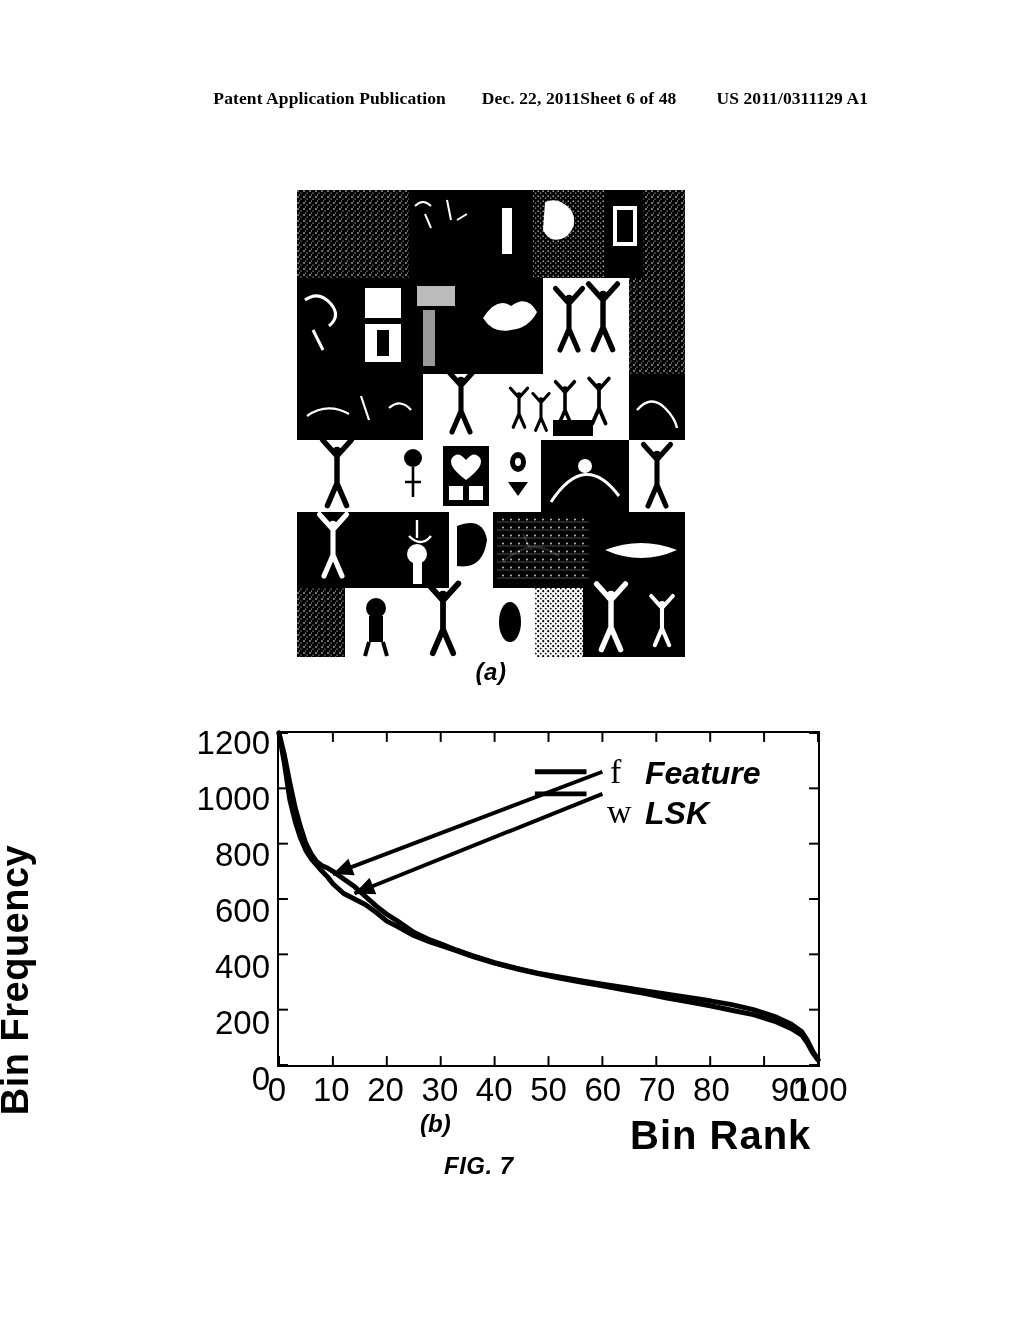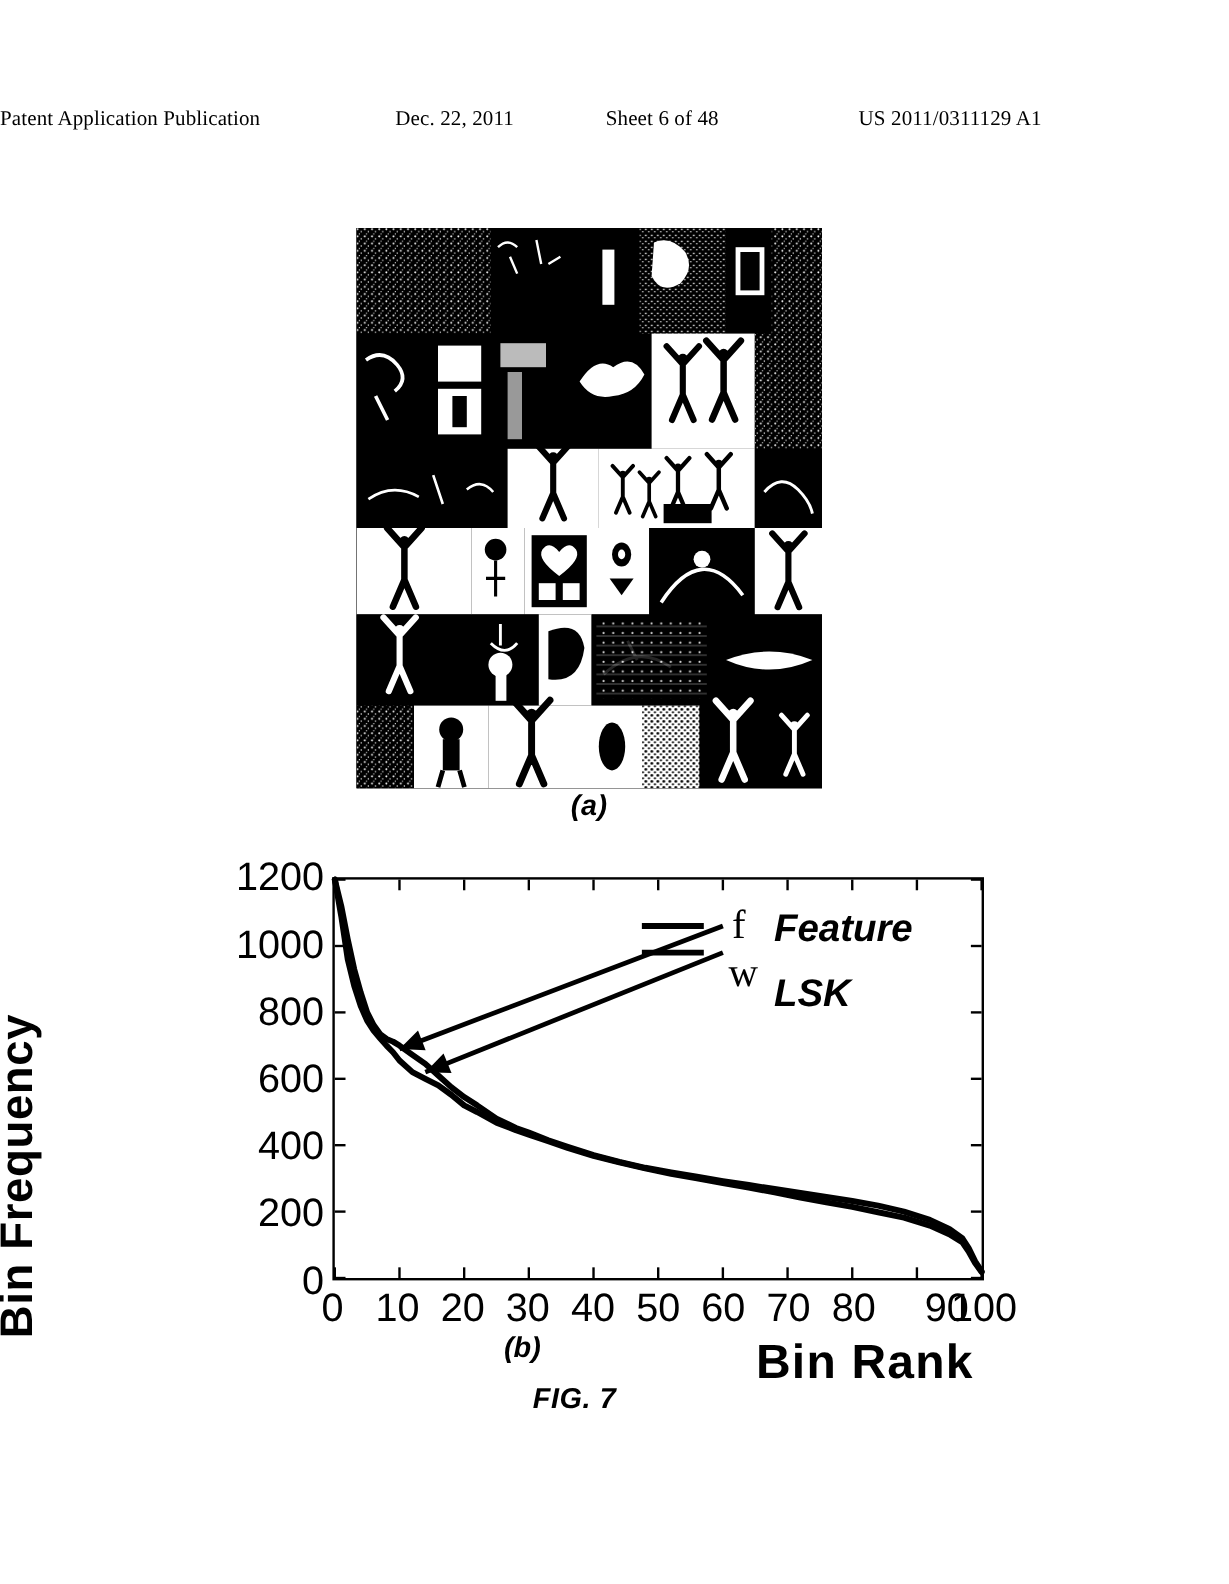--- a/index.html
+++ b/index.html
@@ -13,24 +13,24 @@
     font-family: "Liberation Serif", serif;
     color: #000000;
     position: relative;
   }
 
   
   #patent-header {
     position: absolute;
     top: 88px; left: 0; width: 868px;
     display: flex;
-    justify-content: space-between;
+    justify-content: flex-end;
     align-items: baseline;
     font-family: "Liberation Serif", serif;
-    font-weight: normal;
+    font-weight: bold;
     font-size: 17.5px;
     letter-spacing: 0.1px;
     white-space: nowrap;
   }
   #patent-header .hdr-pub   { margin-right: 36px; }
   #patent-header .hdr-date  { margin-right: 0; }
   #patent-header .hdr-sheet { margin-right: 40px; }
   #patent-header .hdr-num   { }
 
   
@@ -97,20 +97,21 @@
   
   .ytick {
     position: absolute;
     right: 0;
     width: 92px;
     text-align: right;
     font-family: "Liberation Sans", sans-serif;
     font-size: 33px;
     line-height: 33px;
     white-space: nowrap;
+    margin-top: 12px;
   }
   #y-ticks {
     position: absolute;
     left: 175px; top: 0; width: 95px; height: 400px;
   }
 
   
   #x-ticks {
     position: absolute;
     left: 277px; top: 372px;
@@ -412,21 +413,21 @@
       <g id="legend-dashes">
           <line x1="257.79" y1="39.19999999999999" x2="309.79" y2="39.19999999999999" stroke="#000" stroke-width="5"></line>
           <line x1="257.79" y1="61.60000000000002" x2="309.79" y2="61.60000000000002" stroke="#000" stroke-width="5"></line>
         </g>
     </svg>
 
     <span class="legend-sym" style="left:331px; top:22px;">f</span>
     <span class="legend-txt" style="left:366px; top:24px;">Feature</span>
 
     <span class="legend-sym" style="left:328px; top:62px;">w</span>
-    <span class="legend-txt" style="left:366px; top:78px;">LSK</span>
+    <span class="legend-txt" style="left:366px; top:64px;">LSK</span>
   </div>
 
   <div id="x-ticks">
       <div class="xtick" style="left: 0px;">0</div>
       <div class="xtick" style="left: 54.3px;">10</div>
       <div class="xtick" style="left: 108.6px;">20</div>
       <div class="xtick" style="left: 162.9px;">30</div>
       <div class="xtick" style="left: 217.2px;">40</div>
       <div class="xtick" style="left: 271.5px;">50</div>
       <div class="xtick" style="left: 325.8px;">60</div>

